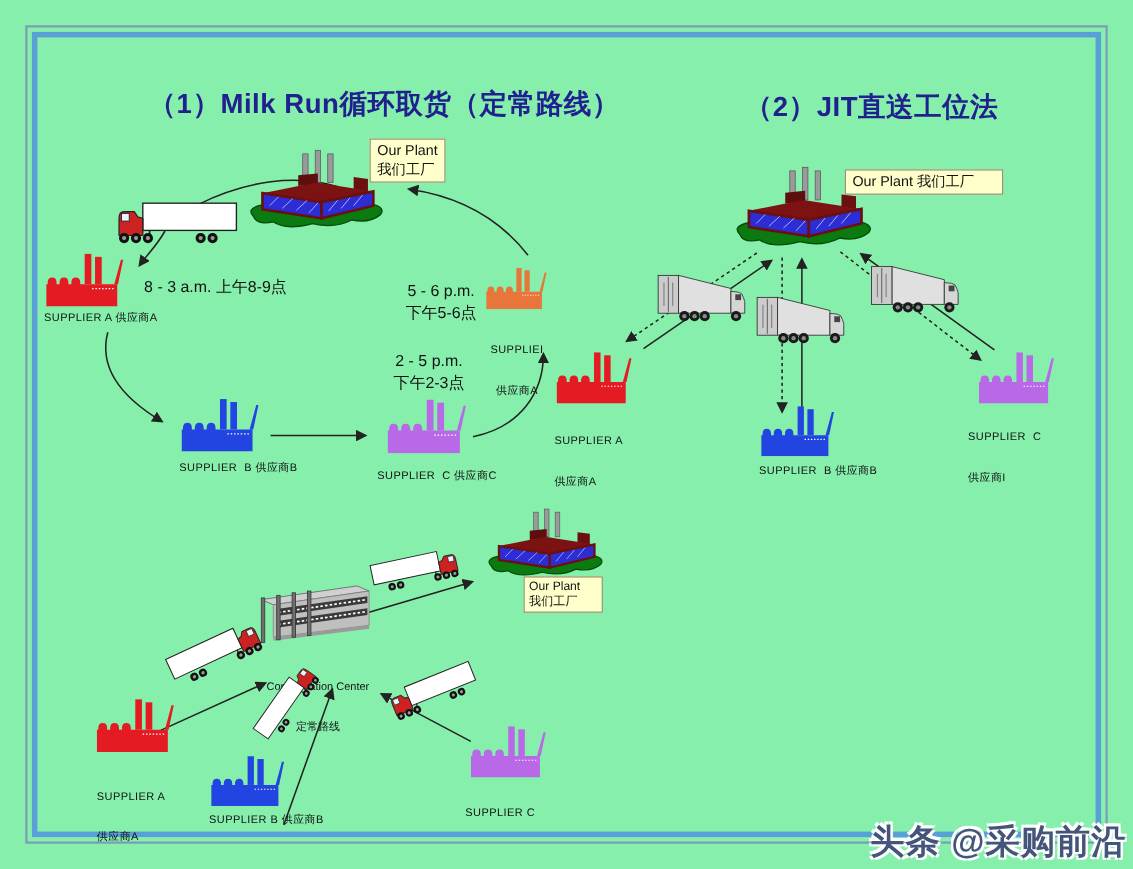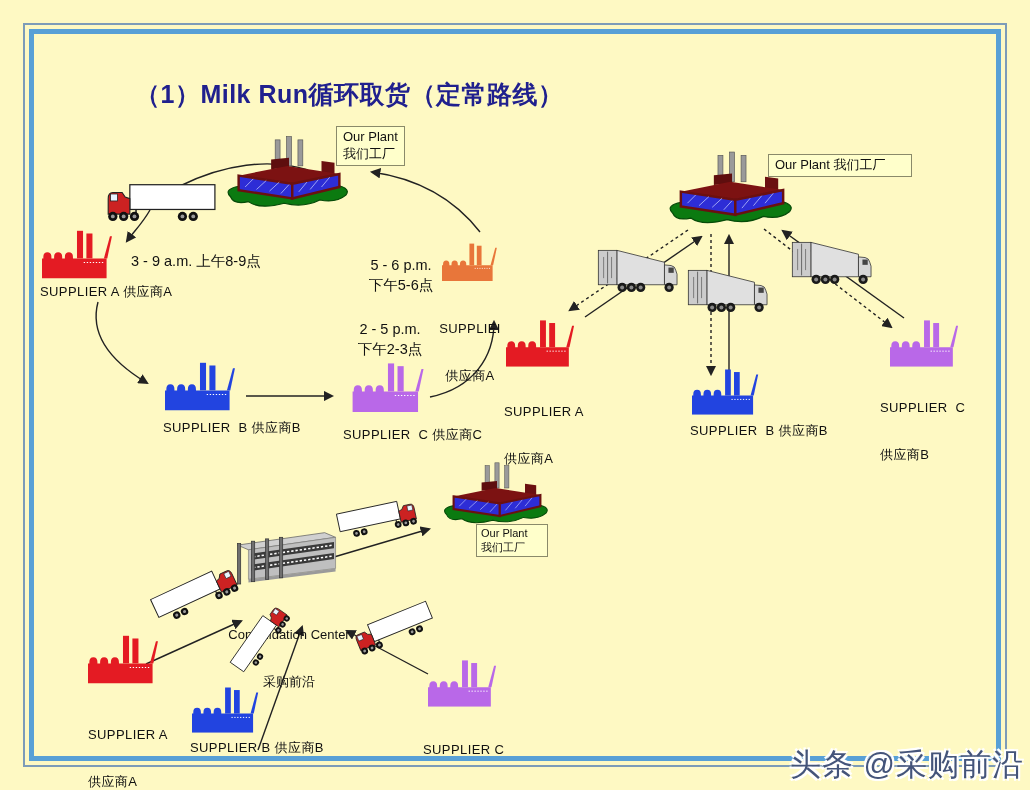--- a/index.html
+++ b/index.html
@@ -1,34 +1,34 @@
 <!DOCTYPE html>
 <html><head>
 <meta charset="utf-8">
 <style>
   *{margin:0;padding:0;box-sizing:border-box}
   body{background:#fff}
-  #canvas{position:relative;width:1030px;height:790px;background:#fef9c3;overflow:hidden;
+  #canvas{position:relative;width:1030px;height:790px;background:#86efac;overflow:hidden;
           font-family:"Liberation Sans",sans-serif;color:#1a1a1a}
   .abs{position:absolute}
   .border-outer{left:23px;top:23px;right:23px;bottom:23px;border:2px solid #7d9cb8}
   .border-inner{left:29px;top:29px;right:29px;bottom:29px;border:5px solid #58a0d6}
   .title{font-weight:bold;color:#20208e;font-size:25px;letter-spacing:.5px;white-space:nowrap}
   .timelabel{font-size:14.5px;color:#111;text-align:center;line-height:1.35;white-space:nowrap}
-  .suplabel{font-size:13px;color:#111;letter-spacing:.4px;white-space:pre;line-height:1.22}
+  .suplabel{font-size:10px;color:#111;letter-spacing:.4px;white-space:pre;line-height:1.22}
   .ctr{text-align:center}
   .ylabel{background:#ffffcb;border:1px solid #8a8a6a;font-size:13px;line-height:1.3;
           padding:2px 6px;color:#111;white-space:nowrap}
   .ylabel.small{font-size:11px;padding:1px 4px}
   .icon{display:block;width:100%;height:100%;overflow:visible}
   .red{color:#e41b23}.blue{color:#2244e0}.purple{color:#b968e8}.orange{color:#e8763a}
   .ln{fill:none;stroke:#222;stroke-width:1.4px}
   .dash{stroke-dasharray:3 3}
   .ah{marker-end:url(#arrowhead)}
-  #watermark{right:6px;bottom:4px;font-size:31px;font-weight:normal;letter-spacing:1px;
+  #watermark{right:6px;bottom:4px;font-size:31px;font-weight:bold;letter-spacing:1px;
     color:#44547a;z-index:10;white-space:nowrap;
     text-shadow:-2px -2px 0 #fff,2px -2px 0 #fff,-2px 2px 0 #fff,2px 2px 0 #fff,0 0 3px #fff}
   #arrows{left:0;top:0;pointer-events:none}
 </style>
 </head>
 <body>
 
 <div id="canvas">
 
   <svg width="0" height="0" style="position:absolute">
@@ -169,21 +169,21 @@
     <div>Our Plant</div>
     <div>我们工厂</div>
   </div>
 
   <div class="abs" style="left:102px;top:180px;width:116px;height:45px">
     <svg class="icon" viewBox="0 0 150 58">
         <use href="#sym-sidetruck"></use>
       </svg>
   </div>
 
-  <div class="abs timelabel" style="left:131px;top:252px">3 - 9 a.m. 上午8-9点</div>
+  <div class="abs timelabel" style="left:131px;top:252px">8 - 3 a.m. 上午8-9点</div>
   <div class="abs timelabel" style="left:352px;top:320px;width:76px">
     <div>2 - 5 p.m.</div>
     <div>下午2-3点</div>
   </div>
   <div class="abs timelabel" style="left:366px;top:256px;width:70px">
     <div>5 - 6 p.m.</div>
     <div>下午5-6点</div>
   </div>
 
   <div class="abs red" style="left:42px;top:226px;width:74px;height:54px">
@@ -210,20 +210,21 @@
   <div class="abs orange" style="left:442px;top:234px;width:58px;height:54px">
     <svg class="icon" viewBox="0 0 110 76">
         <use href="#sym-factory"></use>
       </svg>
   </div>
   <div class="abs suplabel ctr" style="left:438px;top:289px;width:64px">
     <div>SUPPLIEI</div>
     <div>供应商A</div>
   </div>
 
+  <div class="abs title" style="left:677px;top:80px">（2）JIT直送工位法</div>
 
   <div class="abs" style="left:666px;top:148px;width:132px;height:84px">
     <svg class="icon" viewBox="0 0 160 100">
         <use href="#sym-plant"></use>
       </svg>
   </div>
   <div class="abs ylabel" style="left:768px;top:154px;width:144px">Our Plant 我们工厂</div>
 
   <div class="abs" style="left:597px;top:246px;width:86px;height:55px">
     <svg class="icon" viewBox="0 0 130 78">
@@ -258,32 +259,32 @@
   </div>
   <div class="abs suplabel" style="left:690px;top:423px">SUPPLIER  B 供应商B</div>
 
   <div class="abs purple" style="left:890px;top:316px;width:72px;height:52px">
     <svg class="icon" viewBox="0 0 110 76">
         <use href="#sym-factory"></use>
       </svg>
   </div>
   <div class="abs suplabel" style="left:880px;top:368px">
     <div>SUPPLIER  C</div>
-    <div>供应商B</div>
+    <div>供应商I</div>
   </div>
 
 
   <div class="abs" style="left:220px;top:528px;width:130px;height:70px">
     <svg class="icon" viewBox="0 0 150 90">
         <use href="#sym-center"></use>
       </svg>
   </div>
   <div class="abs suplabel ctr" style="left:225px;top:595px;width:128px;letter-spacing:0">
     <div>Consolidation Center</div>
-    <div>采购前沿</div>
+    <div>定常路线</div>
   </div>
 
   <div class="abs" style="left:438px;top:460px;width:118px;height:70px">
     <svg class="icon" viewBox="0 0 160 100">
         <use href="#sym-plant"></use>
       </svg>
   </div>
   <div class="abs ylabel small" style="left:476px;top:524px;width:72px">
     <div>Our Plant</div>
     <div>我们工厂</div>

